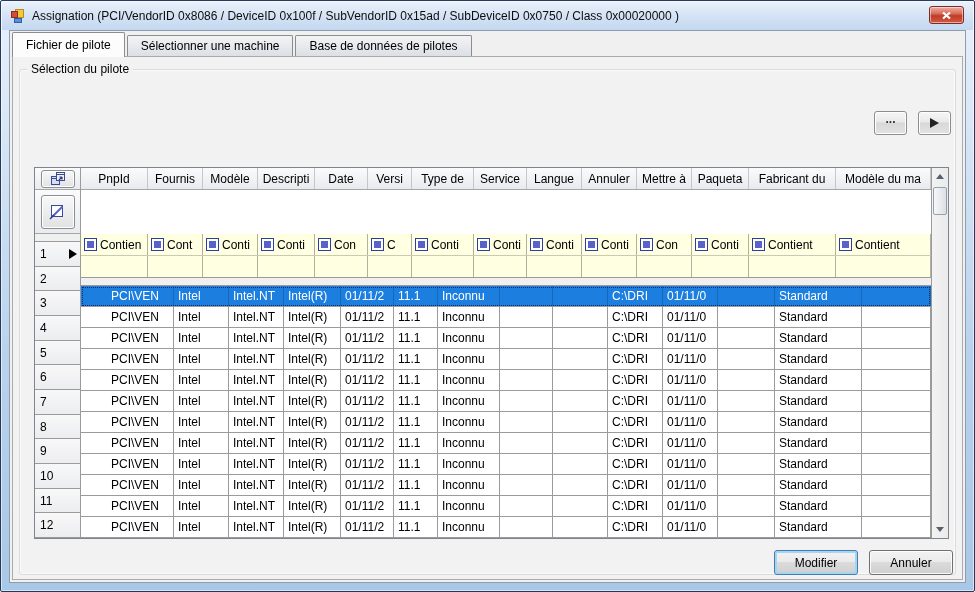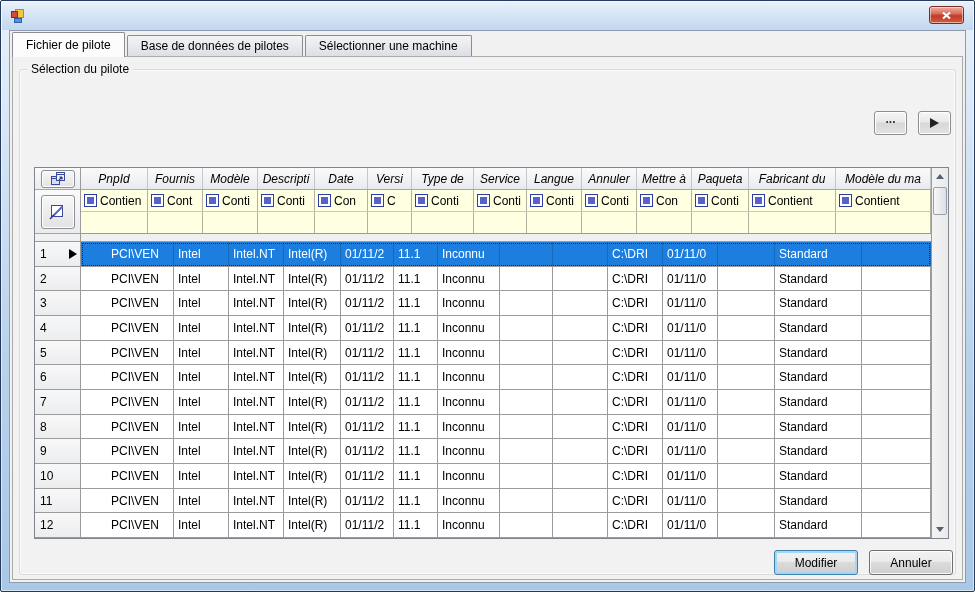--- a/index.html
+++ b/index.html
@@ -100,23 +100,23 @@
   .row-arrow { position:absolute; right:3px; width:0; height:0; border-left:8px solid #000; border-top:5px solid transparent; border-bottom:5px solid transparent; }
 
   .mini-btn {
     width:34px; height:18px; padding:0; border:1px solid #8B8E92; border-radius:3px;
     background:linear-gradient(#F8F8F8,#E2E2E2); box-shadow: inset 0 0 0 1px #FFF;
     display:flex; align-items:center; justify-content:center; cursor:default;
   }
   .mini-btn.big { width:34px; height:34px; }
 
   .cols-area { flex:1; display:flex; flex-direction:column; min-width:0; overflow:hidden; }
-  .hdr-row { height:22px; flex:none; display:flex; background:linear-gradient(#FBFBFC,#E8EAEE); border-bottom:1px solid #A6A6A6;font-style:italic; }
+  .hdr-row { height:22px; flex:none; display:flex; background:linear-gradient(#FBFBFC,#E8EAEE); border-bottom:1px solid #A6A6A6; }
   .hcell { flex:none; border-right:1px solid #C4C7CD; display:flex; align-items:center; justify-content:center; white-space:nowrap; overflow:hidden; }
-  .flt-row { height:22px; flex:none; display:flex; background:var(--filter-row-bg,#FFFFE1); border-bottom:1px solid #CBC8B4; }
+  .flt-row { height:22px; flex:none; display:flex; background:var(--filter-row-bg,#FFFFE1); border-bottom:1px solid #CBC8B4;margin-top:44px; }
   .fcell { flex:none; border-right:1px solid #B3B09D; display:flex; align-items:center; gap:3px; padding:0 3px; white-space:nowrap; overflow:hidden; }
   .fsq { width:13px; height:13px; flex:none; border:1px solid #2F3E9E; background:#FFF; display:flex; align-items:center; justify-content:center; }
   .fsq i { width:7px; height:7px; background:#5763C9; display:block; }
   .inp-row { height:22px; flex:none; display:flex; background:var(--filter-row-bg,#FFFFE1); border-bottom:1px solid var(--grid-line,#9B9B9B); }
   .icell { flex:none; border-right:1px solid #B3B09D; }
 
   .data-rows { flex:1; display:flex; flex-direction:column; background:#FFF; min-height:0; }
   .drow { flex:1; display:flex; border-bottom:1px solid var(--grid-line,#9B9B9B); min-height:0;padding-left:26px; }
   .drow.selected { background:var(--selection-blue,#1C7EDF); color:#FFF; outline:1px dotted #0A2A66; outline-offset:-2px; }
   .dcell { flex:none; border-right:1px solid var(--grid-line,#9B9B9B); display:flex; align-items:center; padding:0 4px; white-space:nowrap; overflow:hidden; }
@@ -148,32 +148,33 @@
 <div class="dialog">
 
   <div class="titlebar">
     <span class="app-icon">
       <svg width="16" height="16" viewBox="0 0 16 16">
         <rect x="5.5" y="1.5" width="8" height="8" fill="#F3C83F" stroke="#B58E1E"></rect>
         <rect x="1.5" y="3.5" width="6" height="6" fill="#D84A38" stroke="#8F2A1C"></rect>
         <rect x="4.5" y="10.5" width="7" height="4" fill="#5B8DD9" stroke="#2F5FA8"></rect>
       </svg>
     </span>
+    <span class="title-text">Assignation (PCI/VendorID 0x8086 / DeviceID 0x100f / SubVendorID 0x15ad / SubDeviceID 0x0750 / Class 0x00020000 )</span>
     <button class="close-btn">
       <svg width="11" height="9" viewBox="0 0 11 9">
         <path d="M2 1.5 L9 7.5 M9 1.5 L2 7.5" stroke="#FFFFFF" stroke-width="2.2"></path>
       </svg>
     </button>
   </div>
 
   <div class="client">
     <div class="tabstrip">
       <div class="tab active">Fichier de pilote</div>
+      <div class="tab">Sélectionner une machine</div>
       <div class="tab">Base de données de pilotes</div>
-      <div class="tab">Sélectionner une machine</div>
     </div>
 
     <div class="tabpage">
       <div class="groupbox"></div>
       <span class="group-legend">Sélection du pilote</span>
 
       <button class="tool-btn browse">...</button>
       <button class="tool-btn run">
         <span class="play-icon"></span>
       </button>

